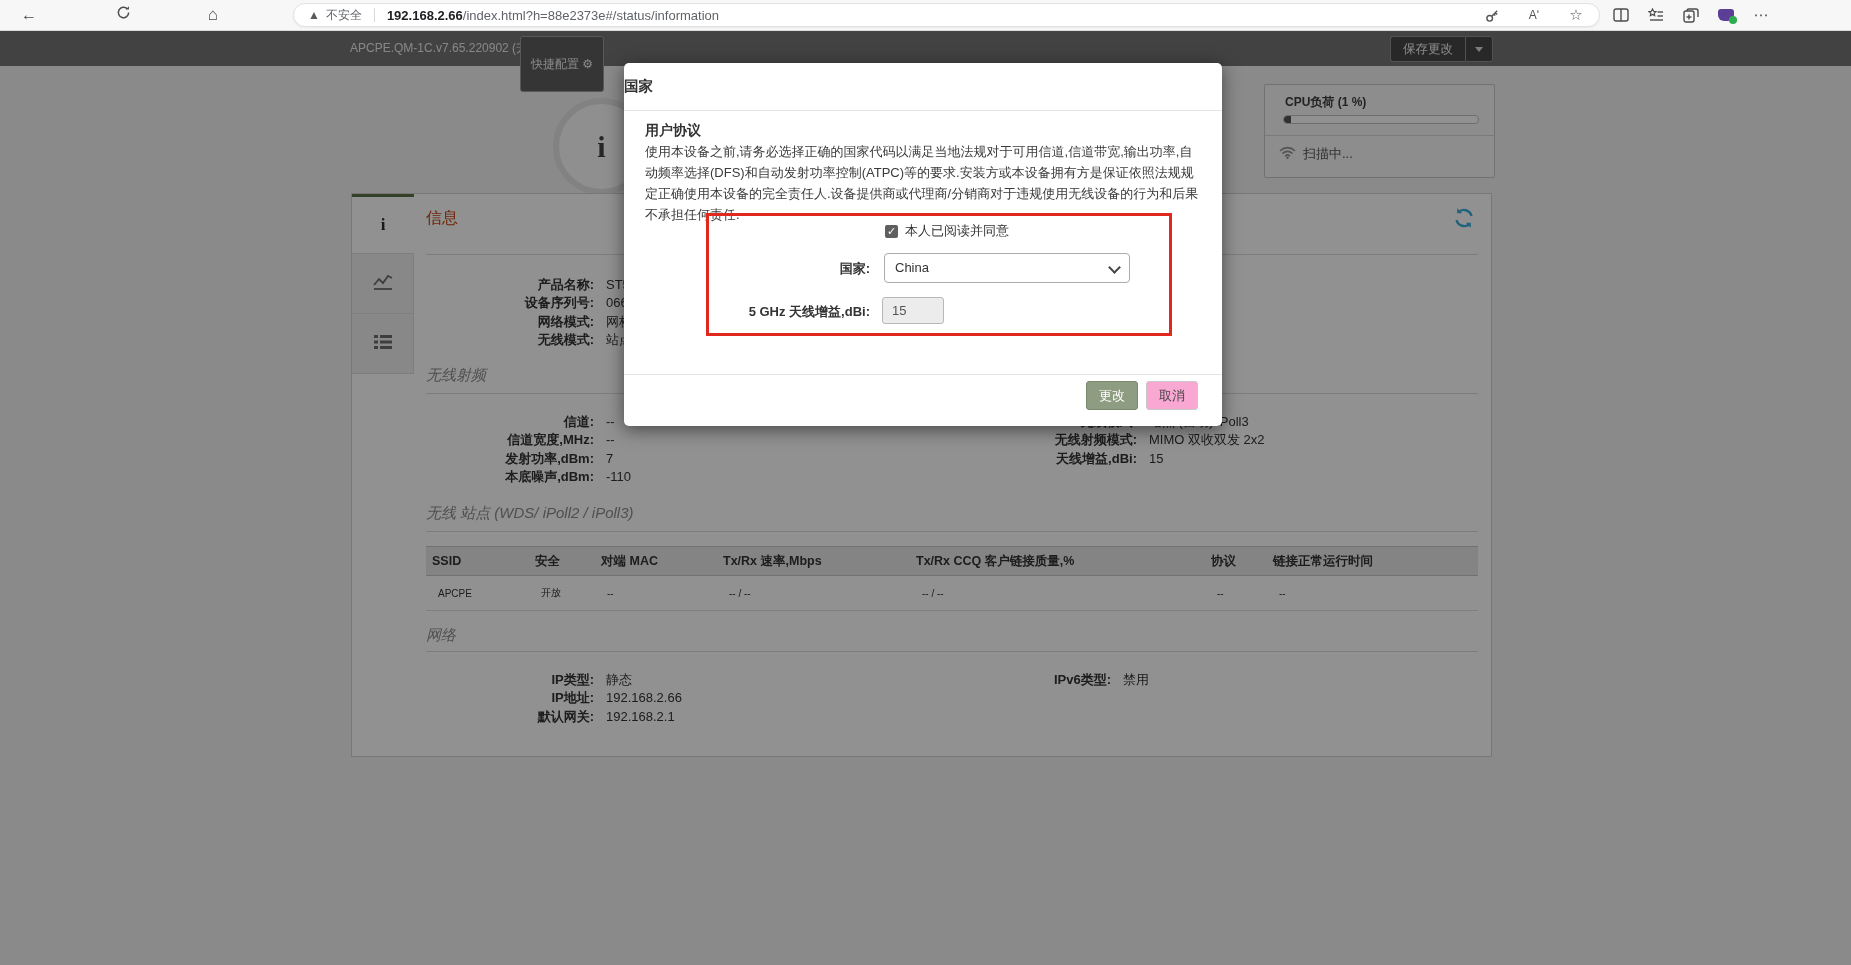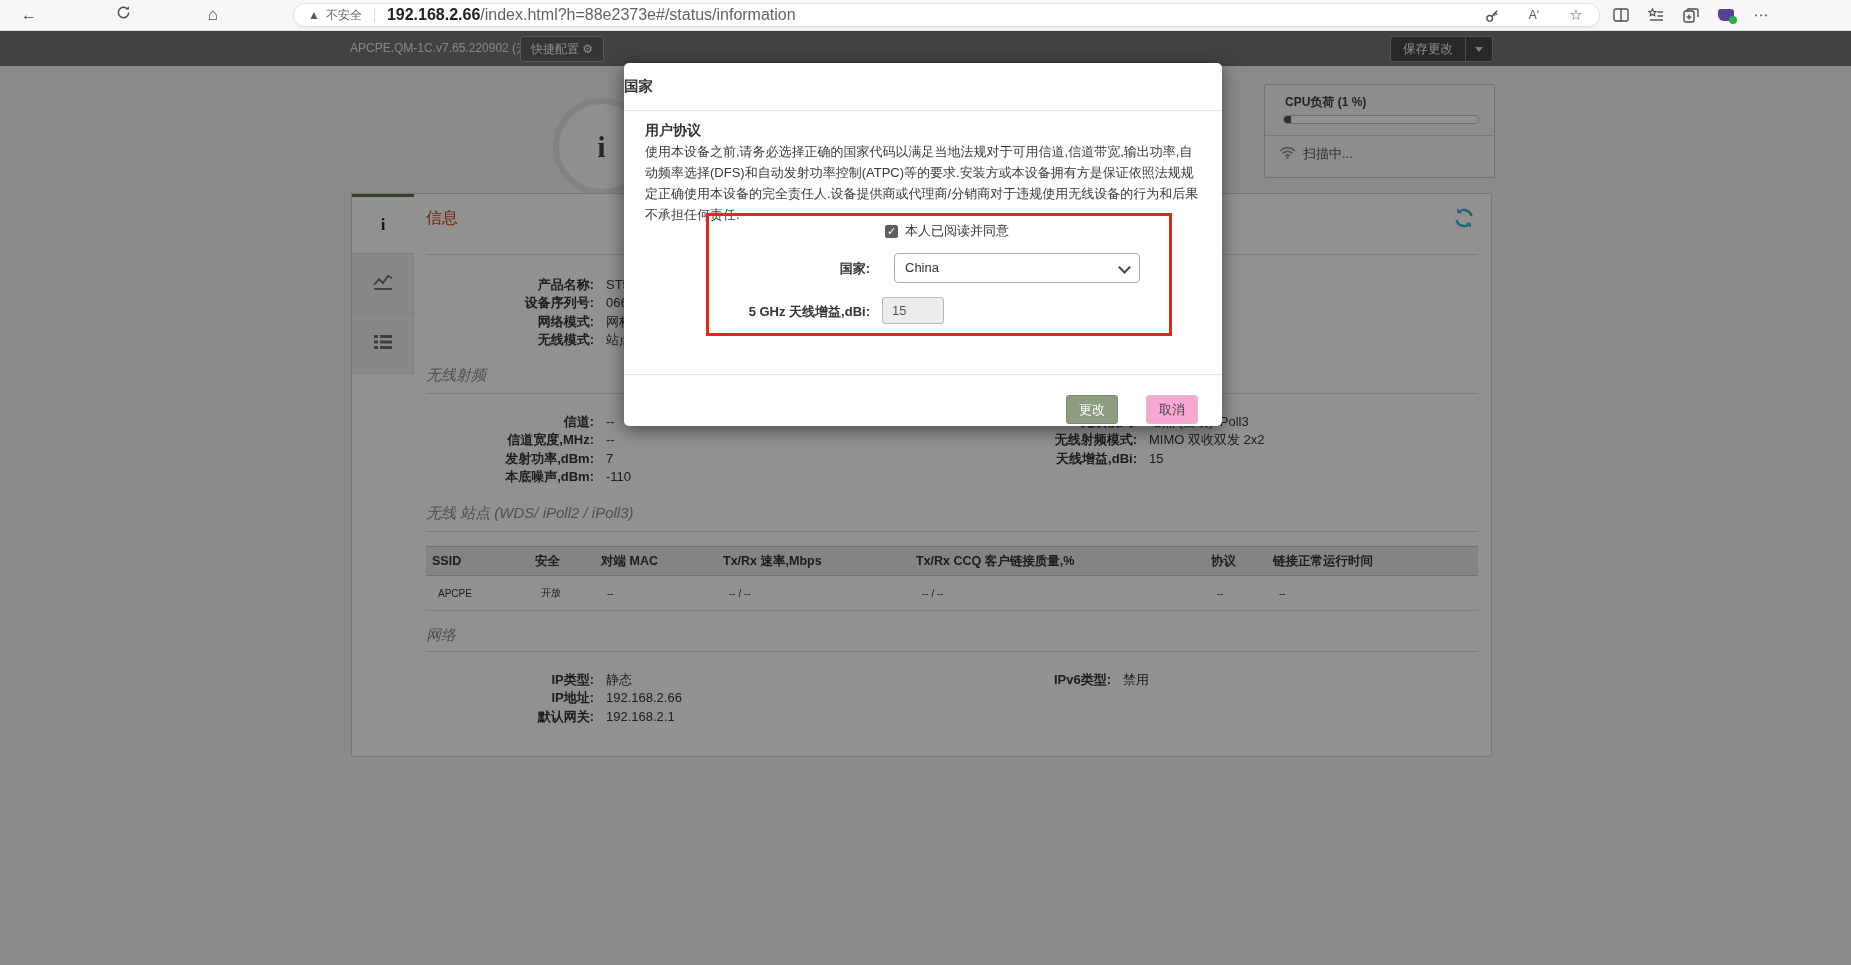--- a/index.html
+++ b/index.html
@@ -9,32 +9,32 @@
   
   .chrome{position:absolute;top:0;left:0;width:1851px;height:30px;background:#f7f7f8;
     border-bottom:1px solid #dcdcde;z-index:40;}
   .nav-ic{position:absolute;top:0;height:30px;line-height:30px;text-align:center;width:30px;
     color:#4c4c4c;font-size:16px;cursor:pointer;}
   .pill{position:absolute;left:293px;top:3px;width:1307px;height:24px;background:#fff;
     border:1px solid #e2e2e5;border-radius:13px;box-shadow:0 1px 2px rgba(0,0,0,.06);
     display:flex;align-items:center;box-sizing:border-box;padding:0 14px;font-size:12px;color:#5f6368;}
   .warn{font-size:12px;color:#5a5a5a;margin-right:6px;}
   .pill-div{width:1px;height:14px;background:#d8d8d8;margin:0 12px;}
-  .url{font-size:16px;color:#5f6368;white-space:nowrap;}
+  .url{font-size:13px;color:#5f6368;white-space:nowrap;}
   .url b{color:#202124;font-weight:bold;}
   .pill-right{margin-left:auto;display:flex;align-items:center;gap:24px;color:#555;}
   .chrome-right{position:absolute;left:1612px;top:0;height:30px;display:flex;align-items:center;gap:17px;color:#4c4c4c;}
   .ic{width:18px;height:18px;display:inline-flex;align-items:center;justify-content:center;cursor:pointer;}
   .essentials{position:relative;width:16px;height:12px;background:#5b3e96;border-radius:3px 3px 6px 6px;}
   .essentials:after{content:"";position:absolute;right:-3px;bottom:-3px;width:8px;height:8px;border-radius:50%;background:#2cab4f;}
 
   
   .appbar{position:absolute;top:30px;left:0;width:1851px;height:36px;background:#757575;z-index:1;}
   .fw{position:absolute;left:350px;top:0;height:36px;line-height:36px;font-size:12px;color:#ececec;}
-  .qbtn{position:absolute;left:520px;top:6px;height:24px;line-height:24px;padding:0 10px;background:#5e5e5e;
+  .qbtn{position:absolute;left:520px;top:6px;height:24px;line-height:24px;padding:15px 10px;background:#5e5e5e;
     border:1px solid #9b9b9b;border-radius:3px;color:#f0f0f0;font-size:12px;cursor:pointer;}
   .savegrp{position:absolute;left:1390px;top:6px;height:26px;display:flex;cursor:pointer;}
   .savemain{height:24px;line-height:24px;padding:0 12px;background:#474747;border:1px solid #8f8f8f;
     border-right:none;border-radius:3px 0 0 3px;color:#f2f2f2;font-size:12.5px;}
   .savearrow{width:26px;height:24px;background:#474747;border:1px solid #8f8f8f;border-radius:0 3px 3px 0;
     display:flex;align-items:center;justify-content:center;}
   .savearrow i{width:0;height:0;border-left:4px solid transparent;border-right:4px solid transparent;border-top:5px solid #ddd;}
 
   
   .bigcircle{position:absolute;left:553px;top:98px;width:85px;height:85px;border-radius:50%;
@@ -80,29 +80,29 @@
     box-shadow:0 4px 18px rgba(0,0,0,.5);z-index:30;box-sizing:border-box;}
   .m-head{height:47px;line-height:47px;font-size:14.5px;font-weight:bold;color:#333;
     border-bottom:1px solid #e5e5e5;}
   .m-agree{position:absolute;left:21px;top:59px;font-size:14px;font-weight:bold;color:#333;}
   .m-text{position:absolute;left:21px;top:78px;width:557px;font-size:13px;line-height:21px;color:#3a3a3a;}
   .redbox{position:absolute;left:82px;top:150px;width:460px;height:117px;border:3px solid #e0281c;}
   .cbrow{position:absolute;left:176px;top:6px;display:flex;align-items:center;gap:7px;font-size:13px;color:#333;}
   .cbox{width:13px;height:13px;background:#5f5f5f;border-radius:2px;color:#fff;font-size:11px;
     line-height:13px;text-align:center;cursor:pointer;}
   .mlabel{position:absolute;left:0;width:161px;text-align:right;font-size:13px;font-weight:bold;color:#333;}
-  .msel{position:absolute;left:185px;top:37px;width:246px;height:30px;border:1px solid #ababab;border-radius:4px;
+  .msel{position:absolute;left:175px;top:37px;width:246px;height:30px;border:1px solid #ababab;border-radius:4px;
     background:#fff;box-sizing:border-box;font-size:13px;color:#333;line-height:28px;padding-left:10px;cursor:pointer;}
   .chev{position:absolute;right:10px;top:9px;width:7px;height:7px;border-right:2px solid #444;
     border-bottom:2px solid #444;transform:rotate(45deg);}
   .minput{position:absolute;left:173px;top:81px;width:62px;height:27px;background:#ececec;
     border:1px solid #b8b8b8;border-radius:3px;box-sizing:border-box;font-size:13px;color:#555;
     line-height:25px;padding-left:9px;}
   .m-footline{position:absolute;left:0;top:311px;width:100%;border-top:1px solid #e5e5e5;}
-  .m-btns{position:absolute;top:332px;right:24px;display:flex;gap:28px;justify-content:center;}
+  .m-btns{position:absolute;top:318px;right:24px;display:flex;gap:8px;justify-content:center;}
   .btn{height:29px;line-height:27px;padding:0 12px;font-size:13px;border-radius:3px;box-sizing:border-box;cursor:pointer;}
   .btn-change{background:#8e9c81;border:1px solid #7b8a6e;color:#fff;}
   .btn-cancel{background:#f9a8d4;border:1px solid #c9c9c9;color:#444;}
 </style>
 </head>
 <body>
 
 <div class="screen">
 
   <div class="chrome">

